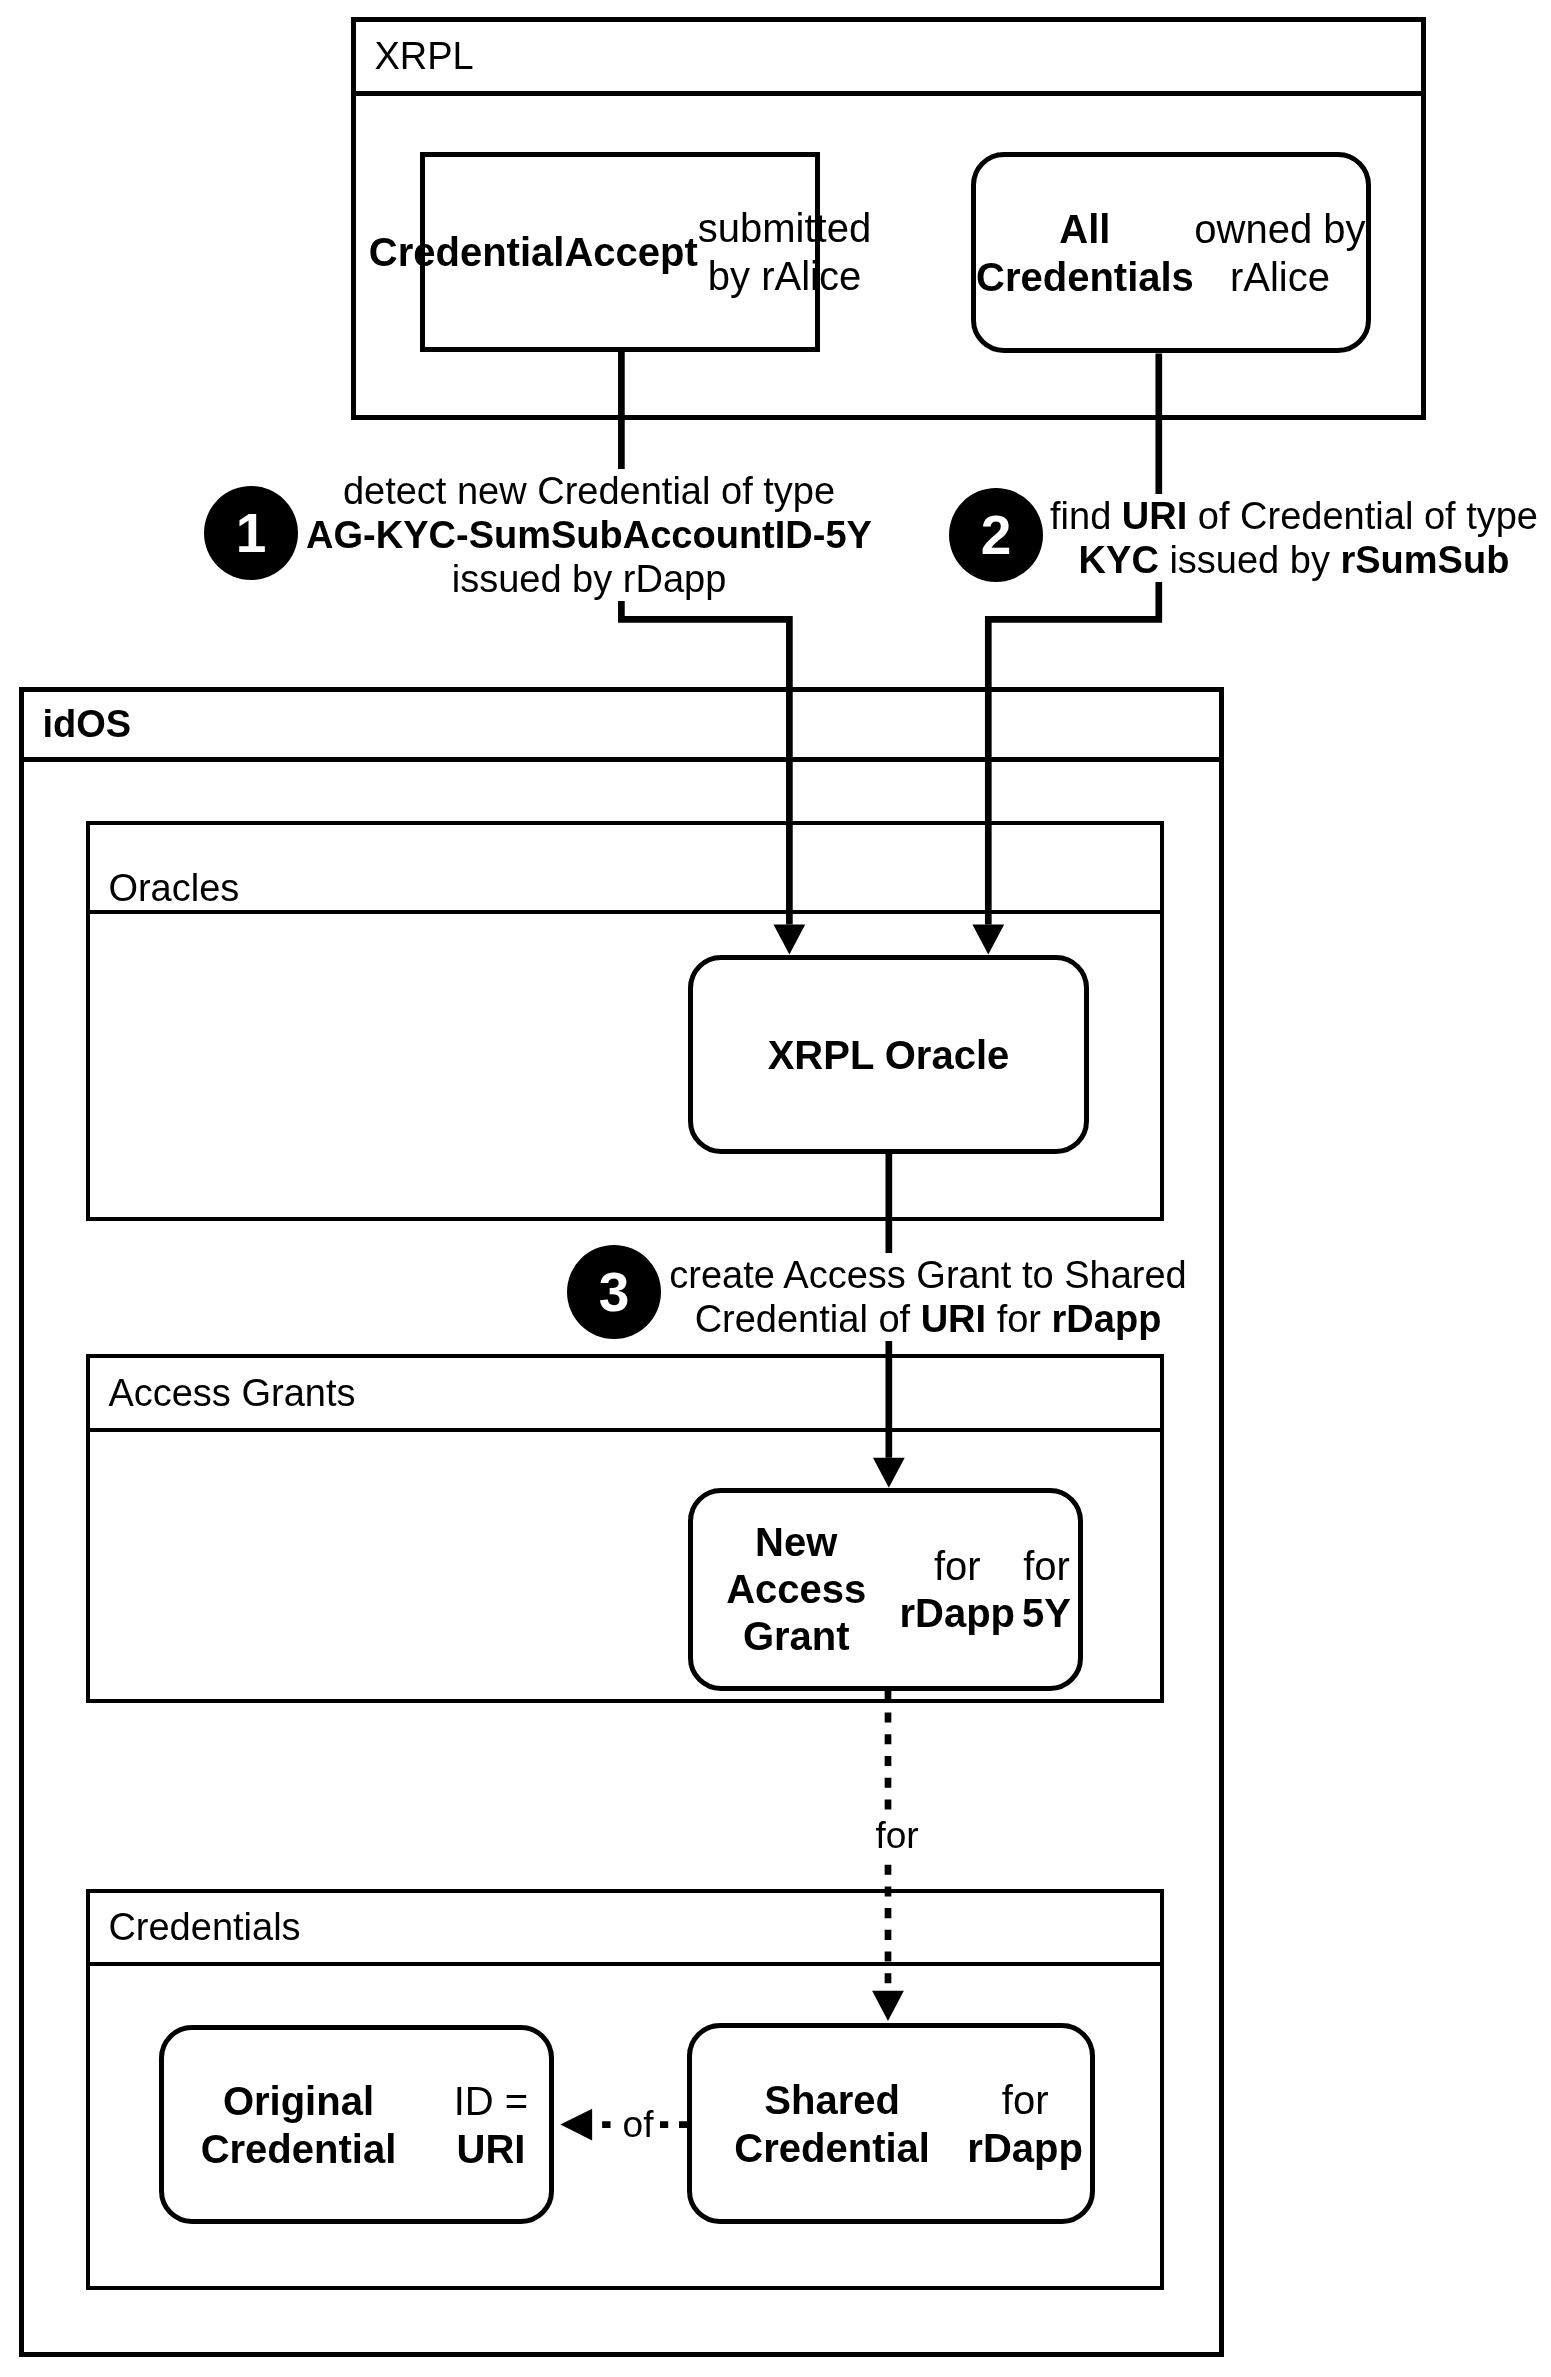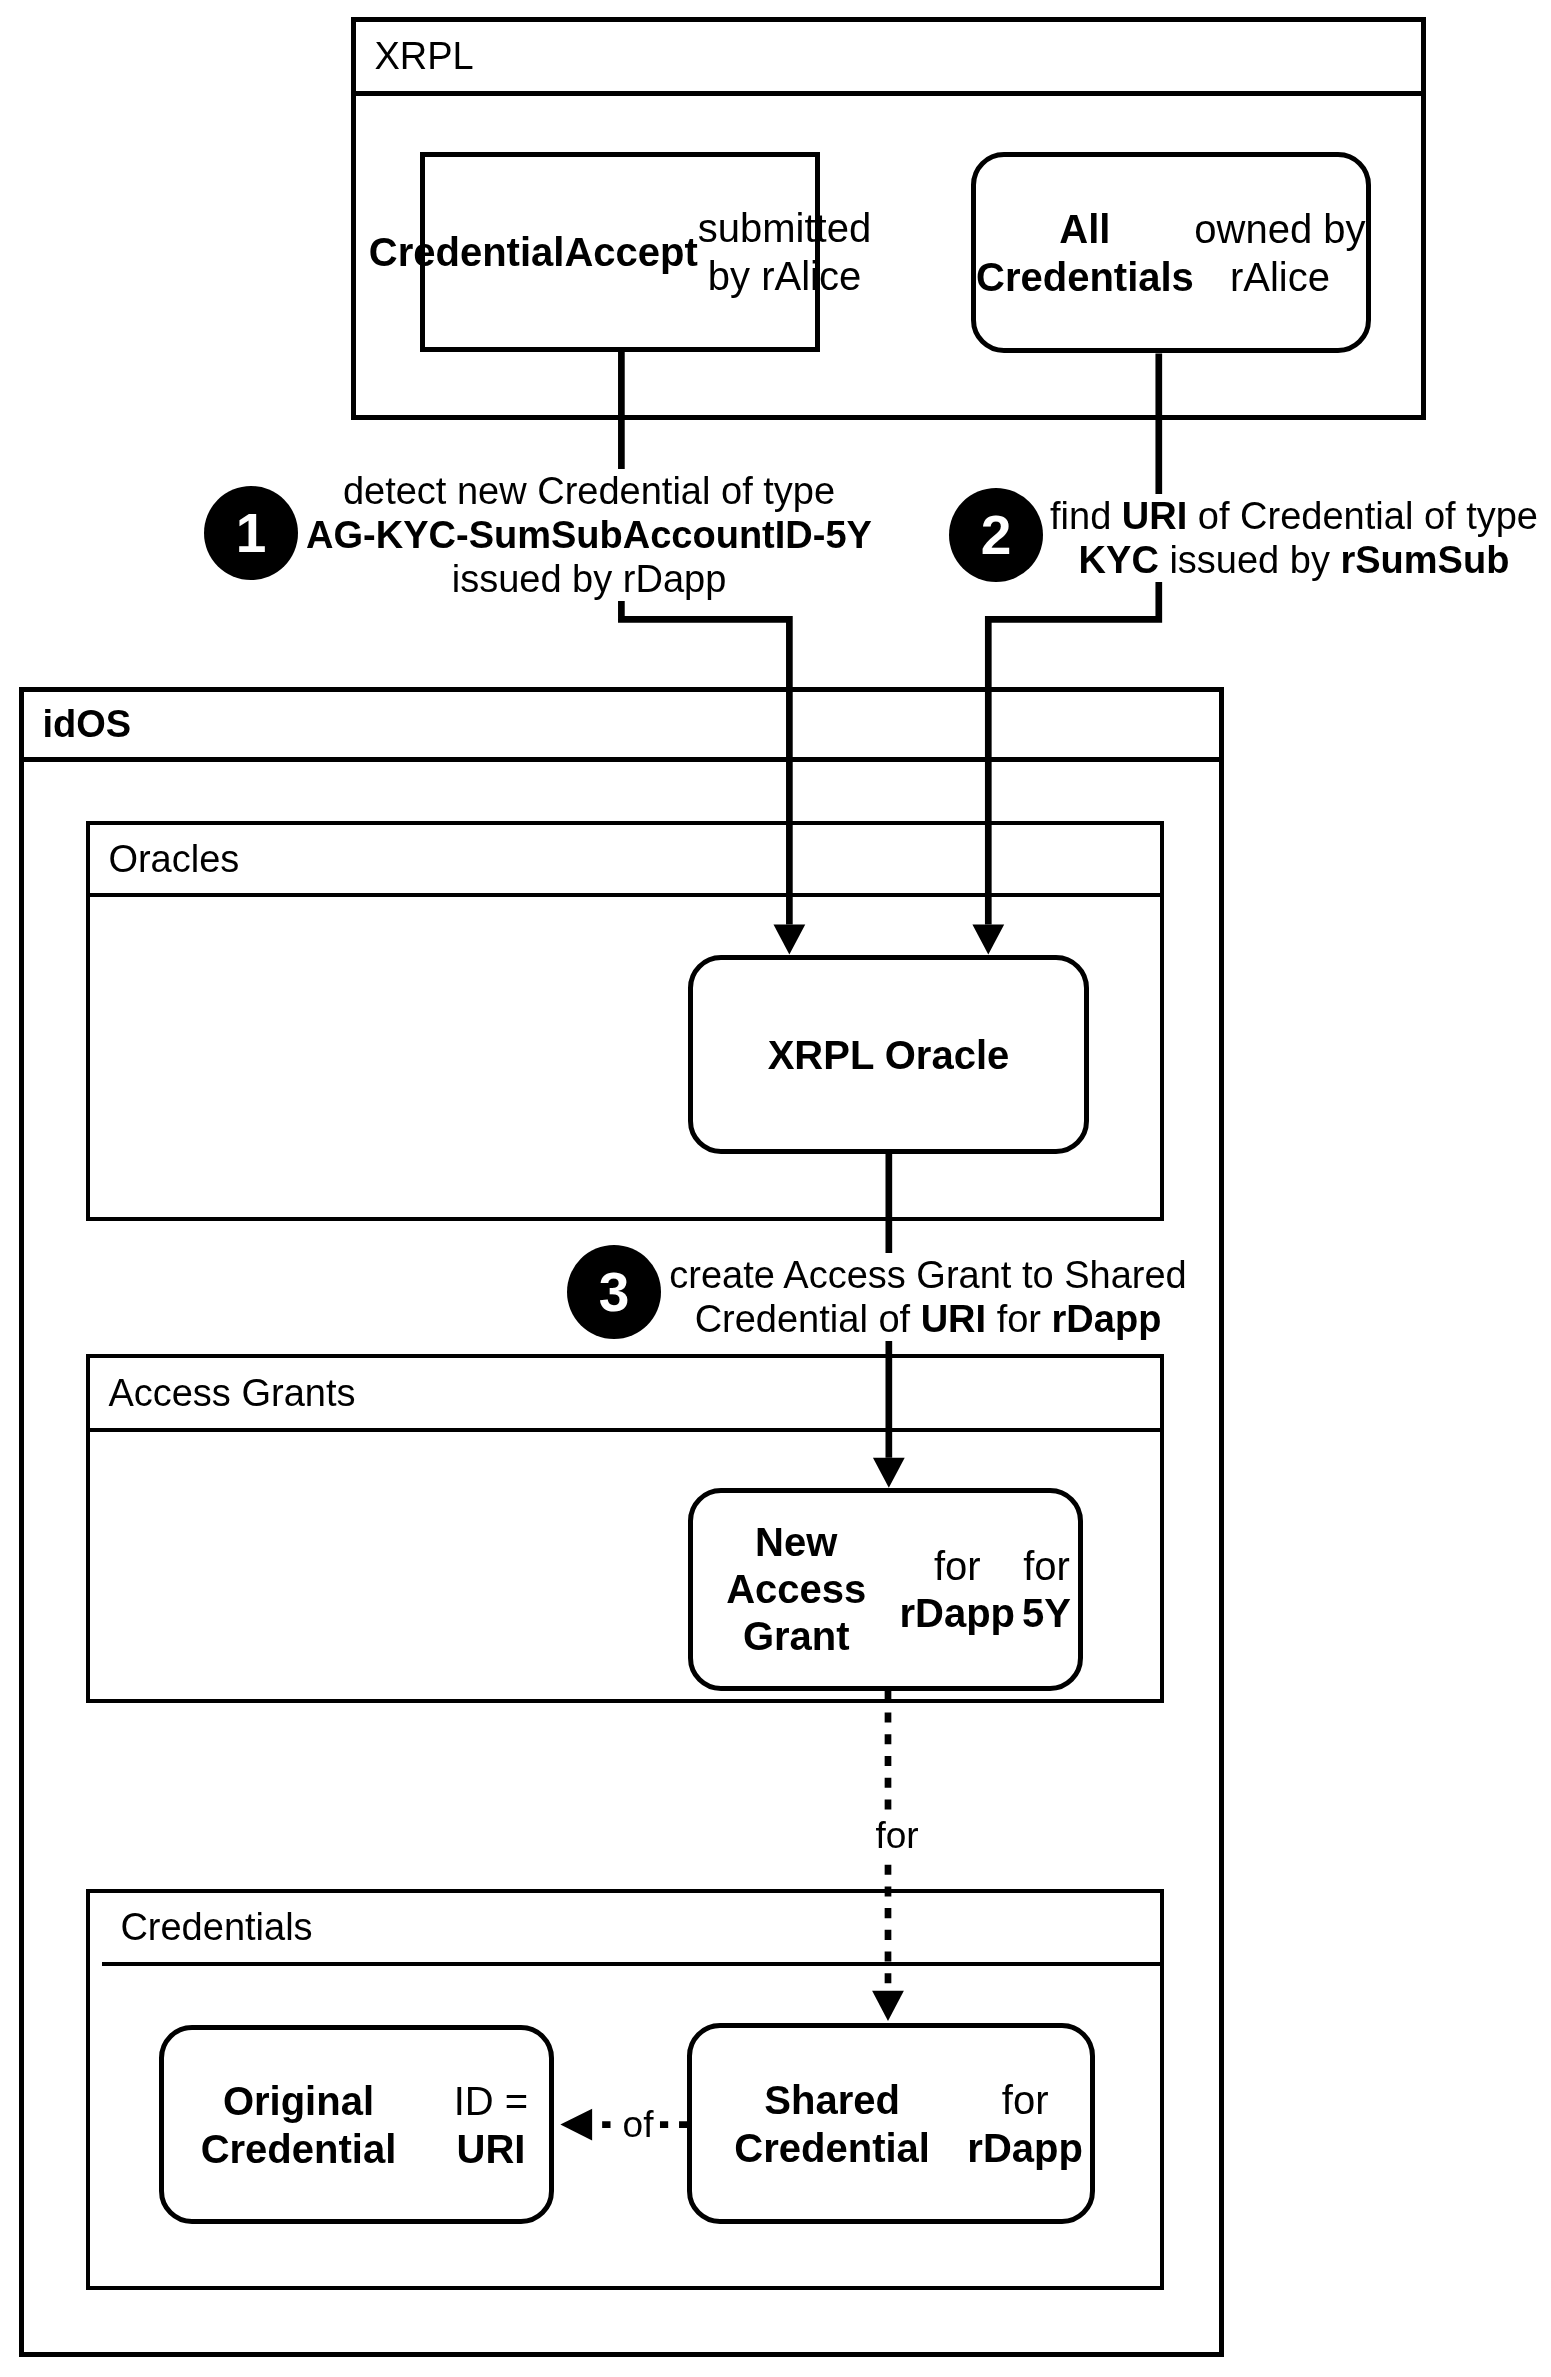--- a/index.html
+++ b/index.html
@@ -37,32 +37,32 @@
     </div>
   </div>
 
   <div class="frame" style="left:19px;top:687px;width:1205px;height:1670px;">
     <div class="titlebar bold" style="height:70px;">
       <span>idOS</span>
     </div>
   </div>
 
   <div class="frame section" style="left:86px;top:821px;width:1078px;height:400px;">
-    <div class="titlebar" style="height:72px;">
+    <div class="titlebar" style="height:89px;align-items:flex-end;">
       <span>Oracles</span>
     </div>
   </div>
 
   <div class="frame section" style="left:86px;top:1354px;width:1078px;height:349px;">
     <div class="titlebar" style="height:74px;">
       <span>Access Grants</span>
     </div>
   </div>
 
-  <div class="frame section" style="left:86px;top:1889px;width:1078px;height:401px;padding-left:12px;">
+  <div class="frame section" style="left:86px;top:1889px;width:1078px;height:401px;">
     <div class="titlebar" style="height:73px;">
       <span>Credentials</span>
     </div>
   </div>
 
   <svg class="connectors" width="1552" height="2377" viewBox="0 0 1856 2844">
     <path d="M743 421 V741 H944 V1106" fill="none" stroke="#000" stroke-width="8"></path>
     <polygon points="944,1142 925,1106 963,1106" fill="#000"></polygon>
     <path d="M1386 423 V741 H1182 V1106" fill="none" stroke="#000" stroke-width="8"></path>
     <polygon points="1182,1142 1163,1106 1201,1106" fill="#000"></polygon>

